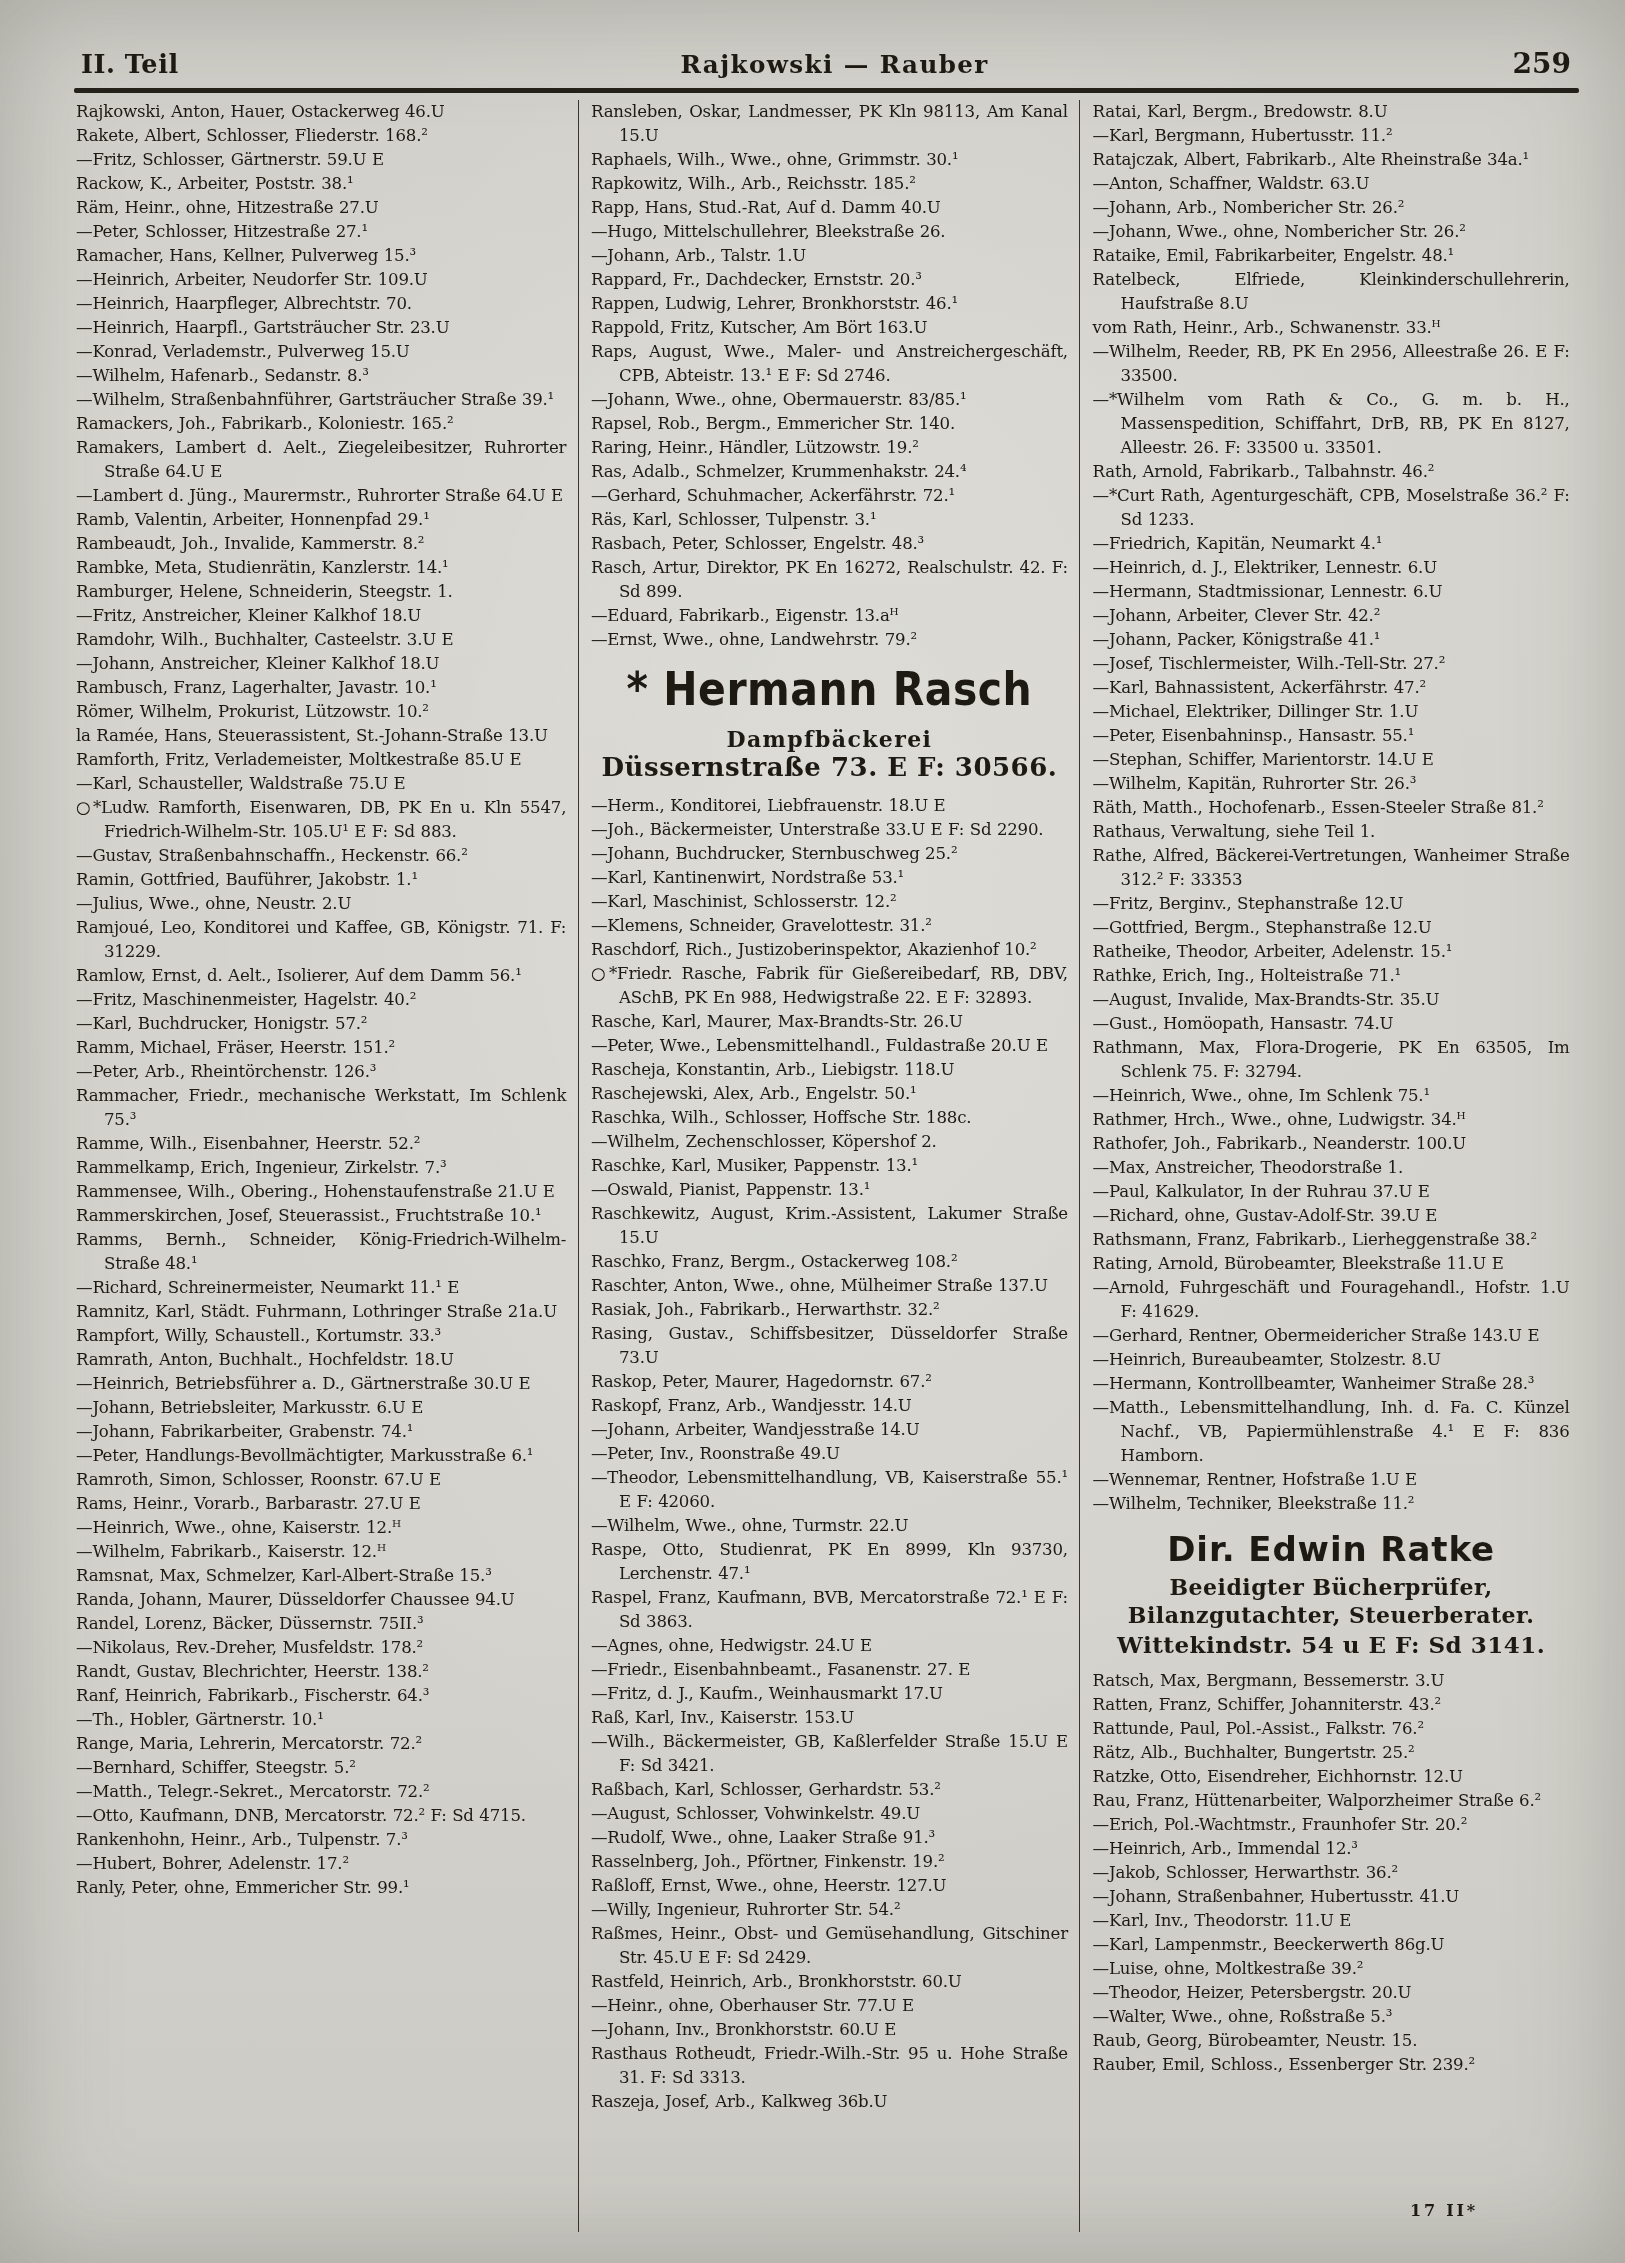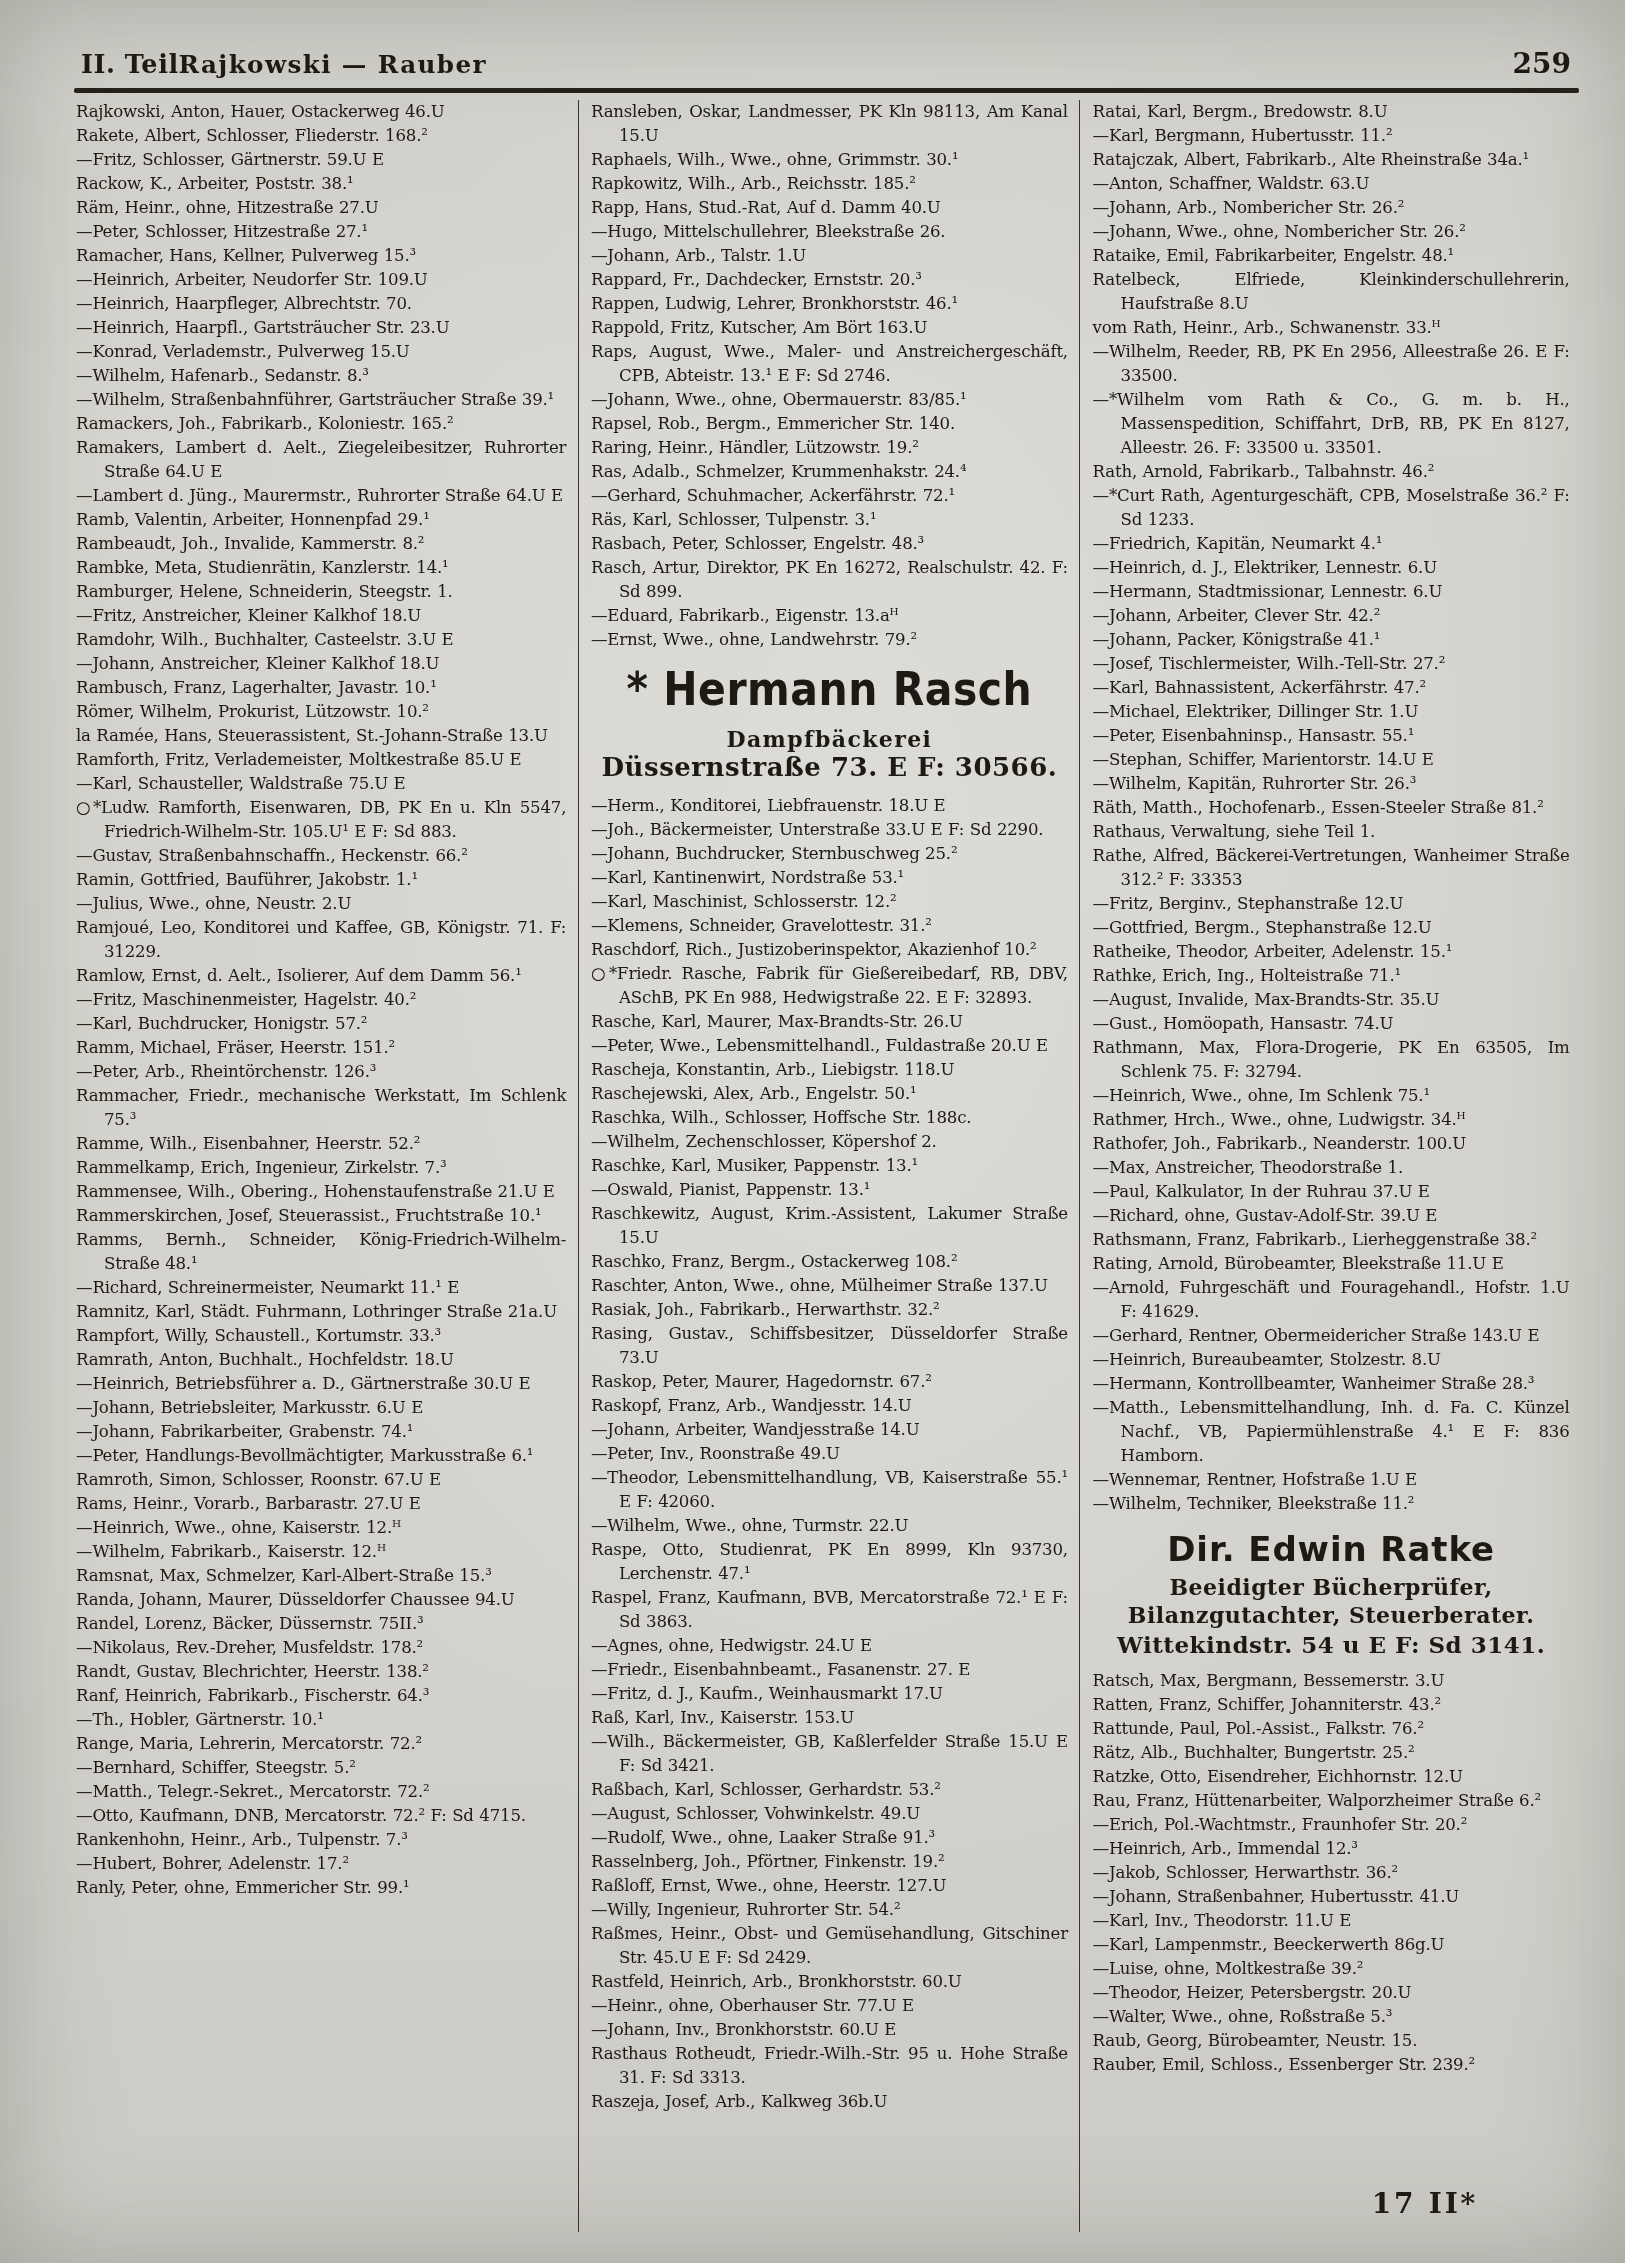--- a/index.html
+++ b/index.html
@@ -8,40 +8,40 @@
     background:#d3d2cc;
     background-image:
       radial-gradient(ellipse at 52% 38%, rgba(255,255,255,.20) 0%, rgba(255,255,255,0) 55%),
       linear-gradient(180deg, #cfcec8 0%, #d5d4ce 18%, #d3d2cc 70%, #cbcac4 100%);
     box-shadow:inset 0 0 114px rgba(90,88,80,.35);
     font-family:"DejaVu Serif", serif;
     color:#1d1a13;
   }
   .header{position:absolute;top:47px;left:81px;right:55px;display:flex;align-items:baseline;}
   .hdr-left{font-size:25.6px;font-weight:bold;letter-spacing:0.5px;text-align:right;}
-  .hdr-center{flex:1;font-size:24.6px;font-weight:bold;letter-spacing:1.4px;}
+  .hdr-center{flex:1;text-align:center;font-size:24.6px;font-weight:bold;letter-spacing:1.4px;}
   .hdr-right{font-size:28px;font-weight:bold;margin-left:22px;}
   .rule{position:absolute;top:88px;left:74px;right:47px;height:4.7px;background:#24211a;border-radius:1.9px;}
   .columns{position:absolute;top:100px;left:76px;right:45px;bottom:32px;display:flex;}
   .col{width:33.333%;box-sizing:border-box;padding-right:11.4px;overflow:hidden;}
   .col + .col{border-left:1.9px solid #38352c;padding-left:12.3px;}
   .entry{
     font-size:16.6px;line-height:24px;text-align:justify;
     padding-left:28px;text-indent:-28px;letter-spacing:-0.2px;
     word-spacing:0.5px;
   }
   .ad{text-align:center;margin:15px 3.8px 11.4px;}
   .ad-line{font-weight:bold;}
   .ad-line.headline{font-family:"DejaVu Sans", sans-serif;font-size:41px;line-height:1.08;transform:scaleY(1.12);letter-spacing:0.5px;}
   .ad-line.sub{font-size:22px;margin-top:15px;letter-spacing:1.4px;}
   .ad-line.addr{font-size:26px;margin-top:0;letter-spacing:0.5px;}
   .ad-line.headline2{font-family:"DejaVu Sans", sans-serif;font-size:34px;line-height:1.1;margin-bottom:5.7px;letter-spacing:0.9px;}
   .ad-line.sub2{font-size:22px;line-height:1.25;letter-spacing:0.5px;}
   .ad-line.addr2{font-size:23px;margin-top:1.9px;letter-spacing:0.5px;}
-  .footer-mark{position:absolute;right:148px;bottom:44px;font-size:28px;font-weight:bold;letter-spacing:2.8px;}
+  .footer-mark{position:absolute;right:148px;bottom:44px;font-size:16px;font-weight:bold;letter-spacing:2.8px;}
 </style>
 </head>
 <body>
 
 <div class="page">
   <div class="header">
     <span class="hdr-left">II. Teil</span>
     <span class="hdr-center">Rajkowski — Rauber</span>
     <span class="hdr-right">259</span>
   </div>

